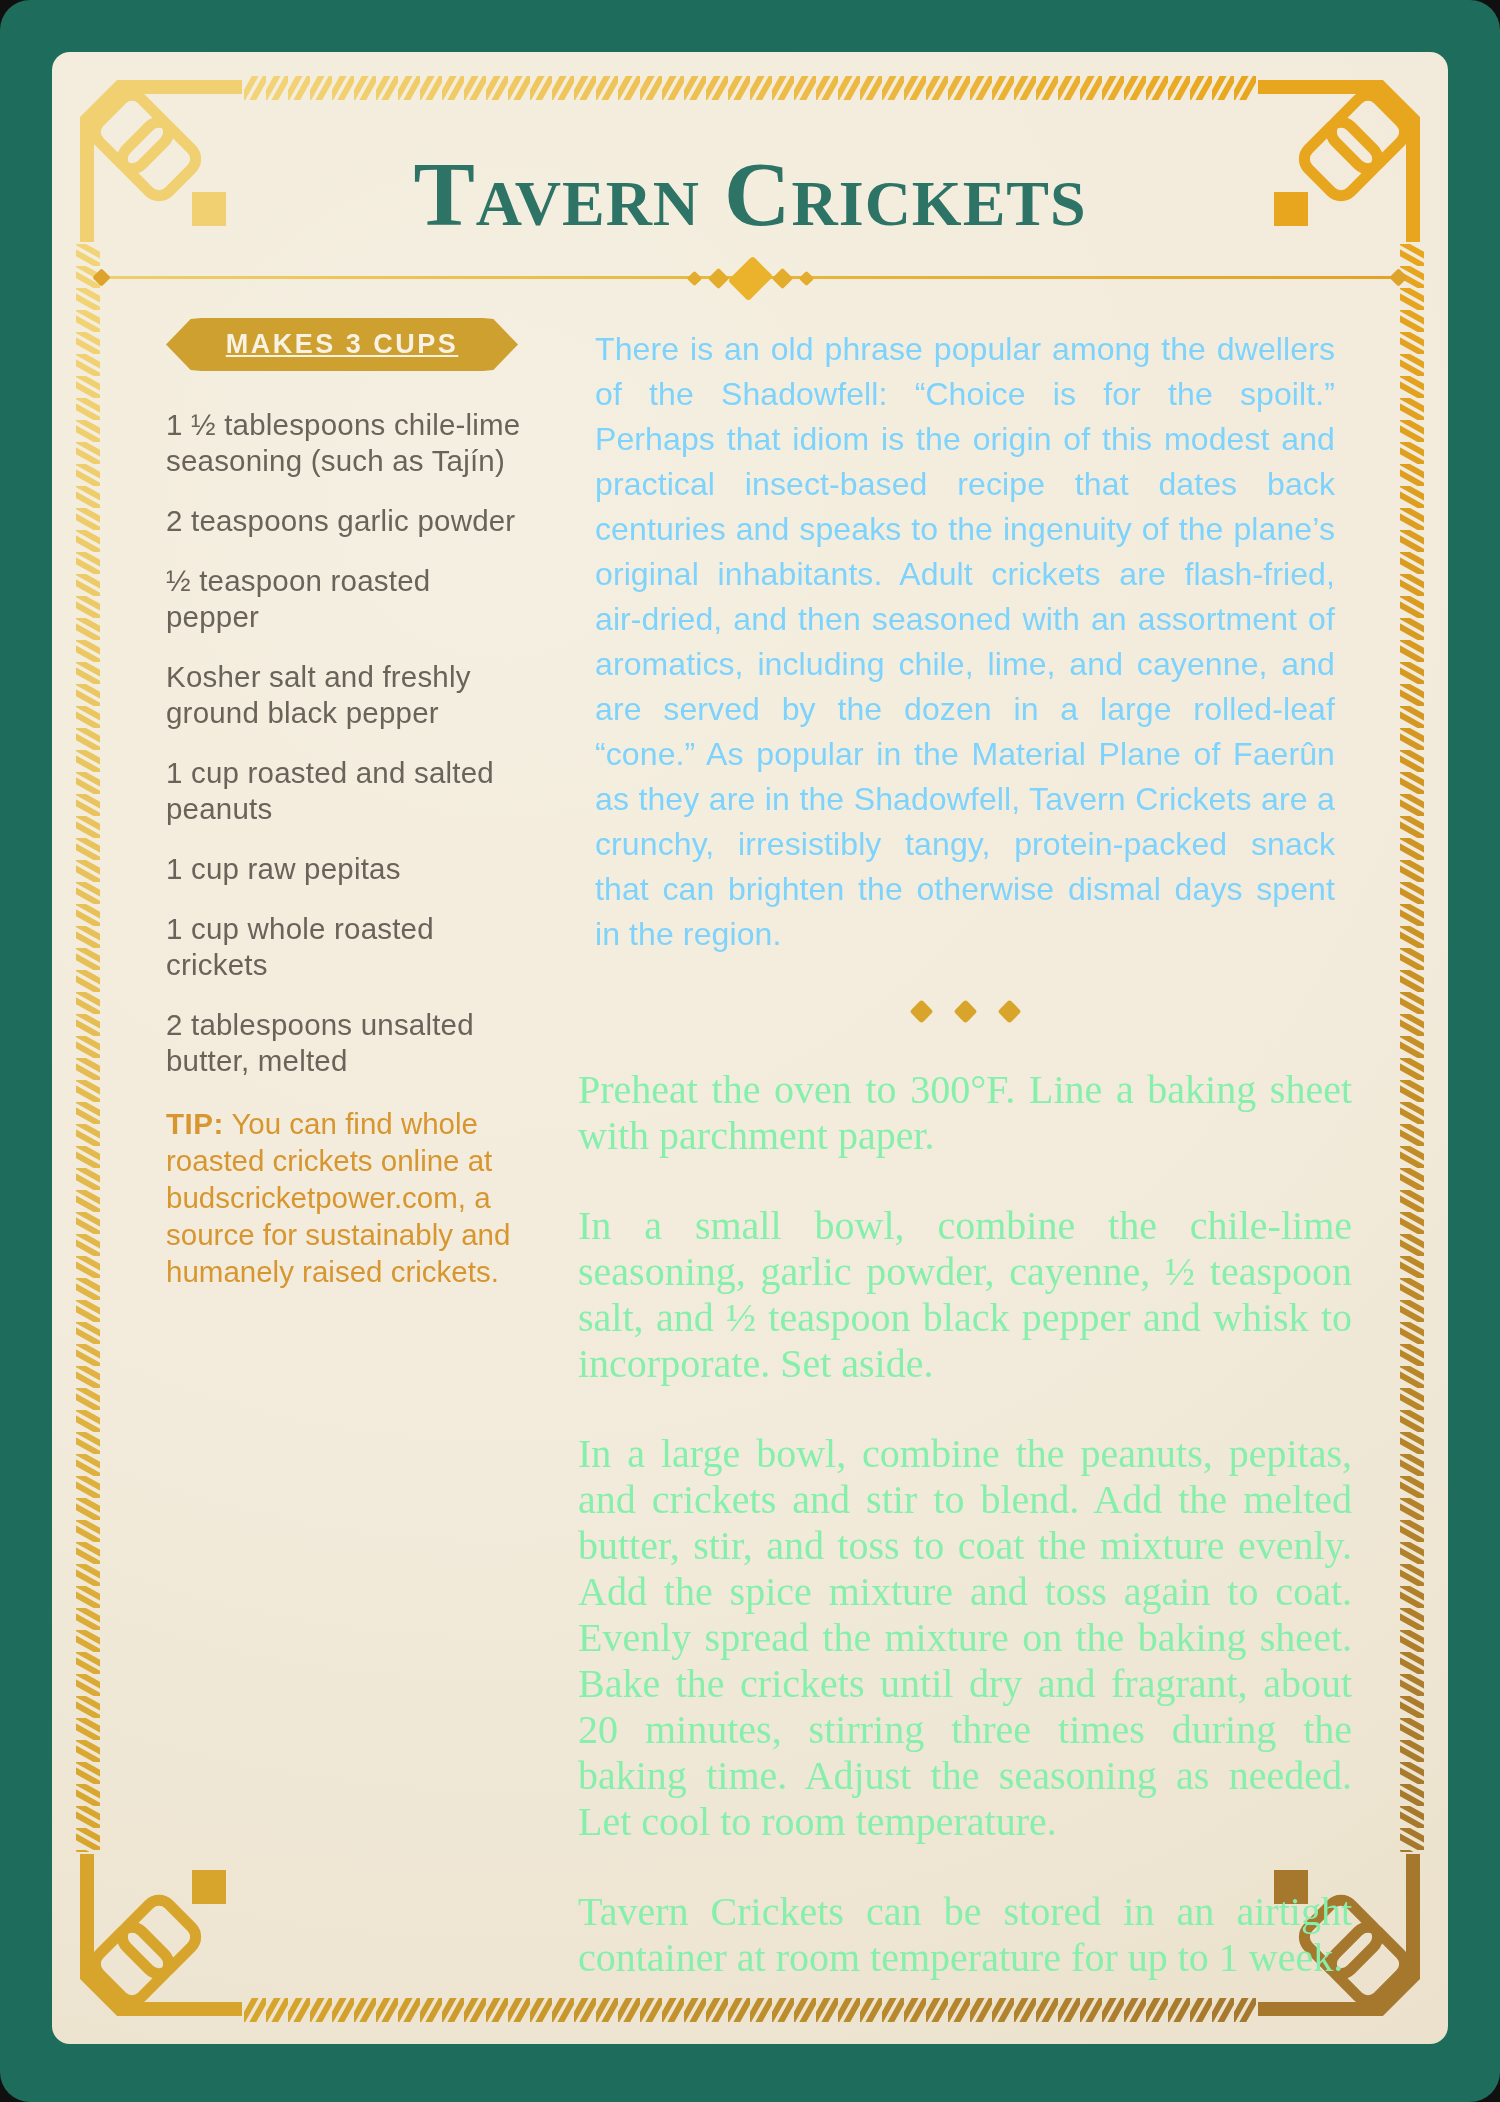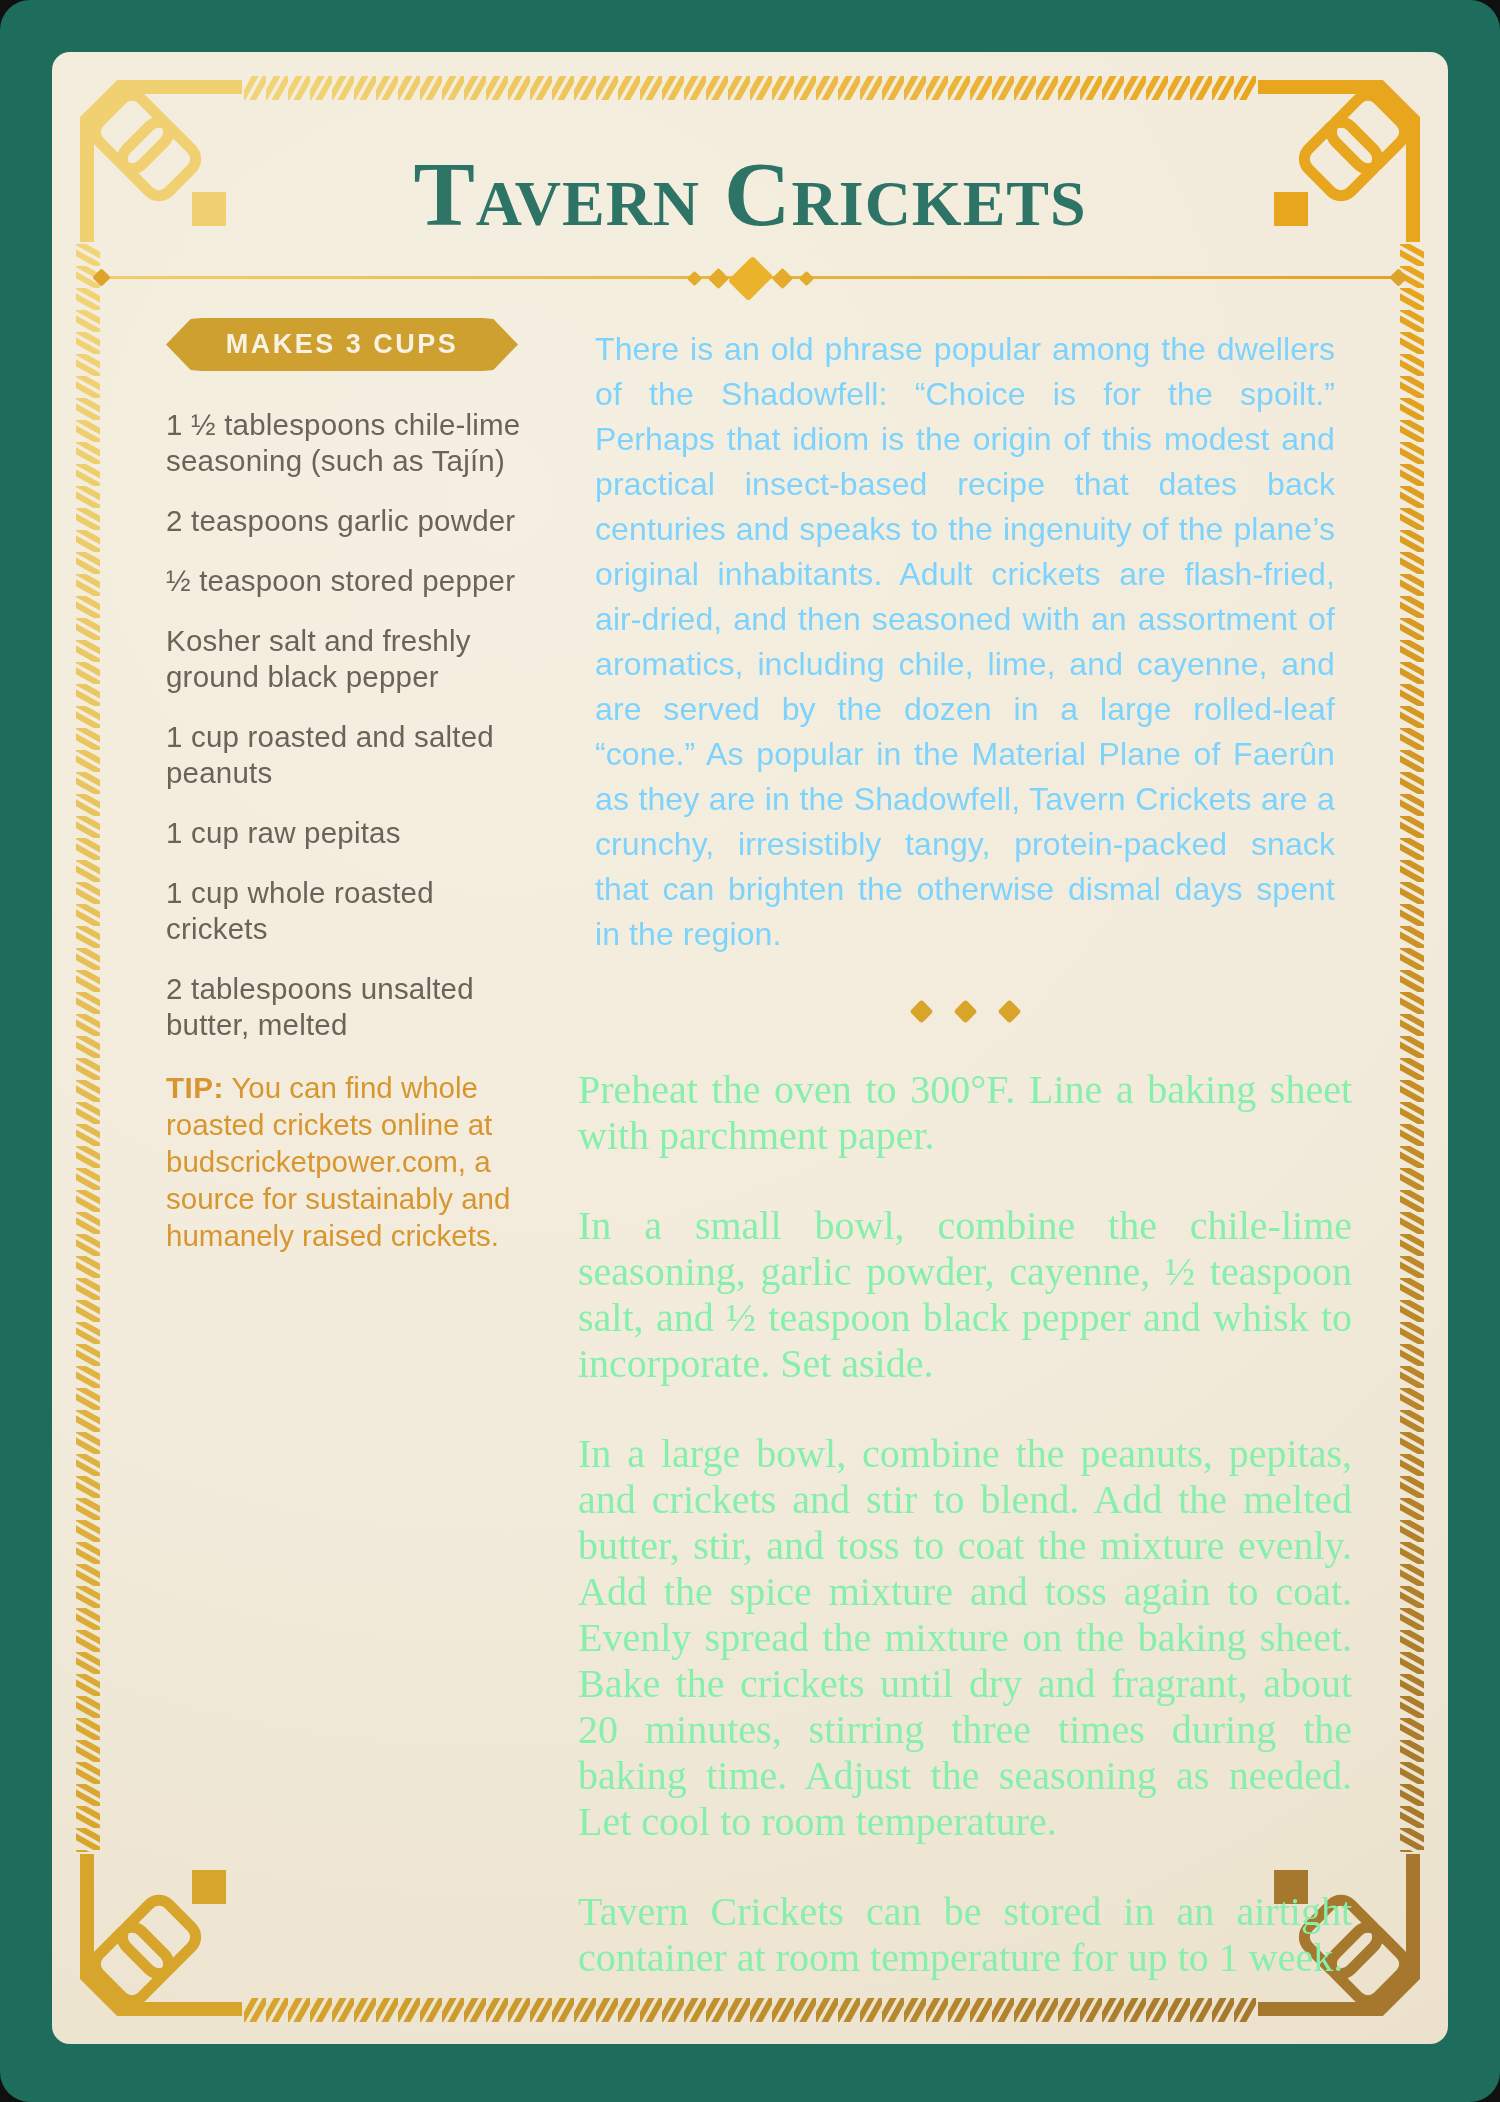--- a/index.html
+++ b/index.html
@@ -24,21 +24,21 @@
   .dmd.end-l{position:absolute;left:-3px;top:17px;width:13px;height:13px;}
   .dmd.end-r{position:absolute;right:-3px;top:17px;width:13px;height:13px;}
   .ornament-cluster{position:absolute;left:0;right:0;top:0;height:48px;display:flex;align-items:center;justify-content:center;gap:11px;}
   .dmd.s1{width:11px;height:11px;background:#E4AC2C;}
   .dmd.s2{width:15px;height:15px;background:#E4AC2C;}
   .dmd.big{width:27px;height:27px;background:#EBB32B;transform:rotate(45deg) scale(1.08,1.3);border-radius:3px;}
   
   .left-col{position:absolute;left:166px;top:318px;width:362px;}
   .badge{width:352px;height:53px;background:#CEA030;color:#F7F2E3;display:flex;align-items:center;justify-content:center;
     font-weight:bold;font-size:27px;letter-spacing:2.5px;
-    clip-path:polygon(0% 50%,7% 2%,10% 0%,90% 0%,93% 2%,100% 50%,93% 98%,90% 100%,10% 100%,7% 98%);}
+    clip-path:polygon(0% 50%,7% 2%,10% 0%,90% 0%,93% 2%,100% 50%,93% 98%,90% 100%,10% 100%,7% 98%);text-decoration:underline;}
   .ingredients{margin-top:36px;}
   .ingredient{margin:16px 0 24px 0;font-size:29.5px;line-height:36px;color:#6A6359;letter-spacing:0.2px;}
   .tip{margin-top:26px;font-size:29.5px;line-height:37px;color:#D7962F;}
   .tip b{font-weight:bold;letter-spacing:0.5px;}
   
   .right-col{position:absolute;left:578px;top:310px;width:774px;}
   .intro{margin:17px;font-size:32px;line-height:45px;color:#7dd3fc;text-align:justify;
     hyphens:auto;-webkit-hyphens:auto;letter-spacing:0.1px;}
   .section-separator{display:flex;justify-content:center;align-items:center;gap:27px;margin:44px 0 46px 0;height:20px;}
   .section-separator .dmd{width:17px;height:17px;background:#D9A42A;border-radius:3px;}
@@ -153,21 +153,21 @@
       <span class="dmd s2"></span>
       <span class="dmd s1"></span>
     </span>
   </div>
 
   <div class="left-col">
     <div class="badge">MAKES 3 CUPS</div>
     <div class="ingredients">
       <p class="ingredient">1 ½ tablespoons chile-lime seasoning (such as Tajín)</p>
       <p class="ingredient">2 teaspoons garlic powder</p>
-      <p class="ingredient">½ teaspoon stored pepper</p>
+      <p class="ingredient">½ teaspoon roasted pepper</p>
       <p class="ingredient">Kosher salt and freshly ground black pepper</p>
       <p class="ingredient">1 cup roasted and salted peanuts</p>
       <p class="ingredient">1 cup raw pepitas</p>
       <p class="ingredient">1 cup whole roasted crickets</p>
       <p class="ingredient">2 tablespoons unsalted butter, melted</p>
     </div>
     <p class="tip"><b>TIP:</b> <span>You can find whole roasted crickets online at budscricketpower.com, a source for sustainably and humanely raised crickets.</span></p>
   </div>
 
   <div class="right-col">

